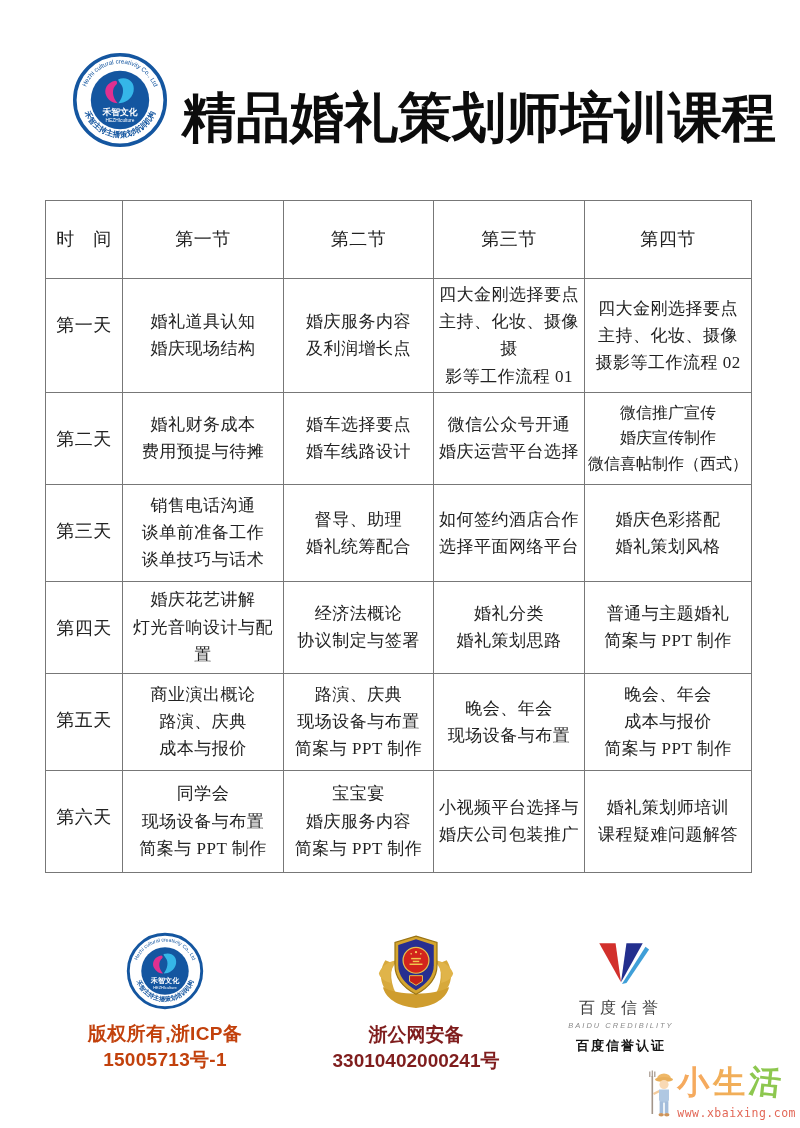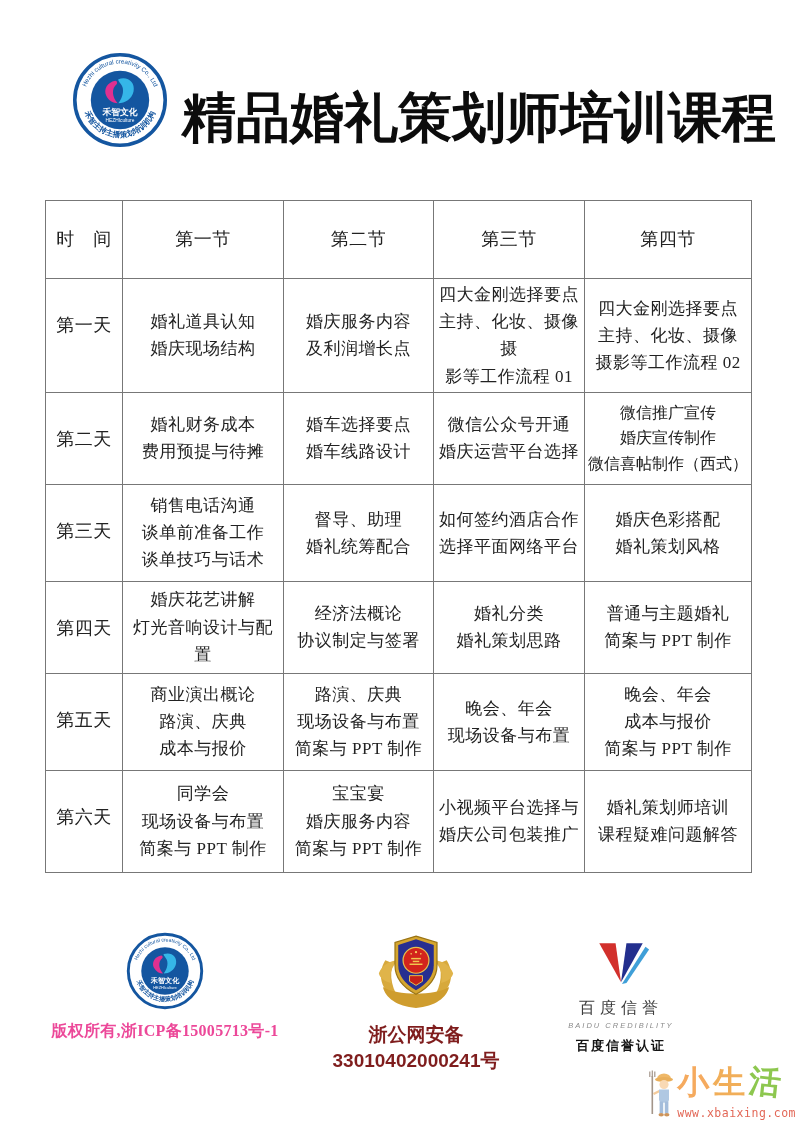--- a/index.html
+++ b/index.html
@@ -24,22 +24,22 @@
   table.schedule tr:nth-child(3){height:92px;}
   table.schedule tr:nth-child(4){height:97px;}
   table.schedule tr:nth-child(5){height:92px;margin-top:24px;}
   table.schedule tr:nth-child(6){height:97px;}
   table.schedule tr:nth-child(7){height:102px;}
   table.schedule tr:nth-child(3) td:nth-child(5){font-size:16px;letter-spacing:0;}
 
   
   .footer-left{position:absolute;left:45px;top:932px;width:240px;text-align:center;}
   .footer-left svg{width:78px;height:78px;}
-  .footer-left p{margin:7px 0 0 0;font-family:Liberation Serif, serif;
-                 font-size:16px;font-weight:700;color:#ec4899;letter-spacing:.3px;}
+  .footer-left p{margin:7px 0 0 0;font-family:Liberation Sans, sans-serif;
+                 font-size:19px;font-weight:700;color:#c2410c;letter-spacing:.3px;}
   .footer-center{position:absolute;left:300px;top:930px;width:232px;text-align:center;}
   .footer-center svg{width:84px;height:80px;}
   .footer-center p{margin:8px 0 0 0;font-family:"Liberation Sans","DejaVu Sans",sans-serif;
                  font-size:19px;font-weight:700;color:#7f1d1d;}
   .footer-right{position:absolute;left:548px;top:940px;width:146px;text-align:center;
                 font-family:"Liberation Sans","DejaVu Sans",sans-serif;}
   .footer-right svg{width:58px;height:48px;}
   .baidu-cn{margin:6px 0 0 0;font-size:16px;color:#3c3c3c;letter-spacing:5px;}
   .baidu-en{margin:2px 0 0 0;font-size:7.5px;color:#8a8a8a;letter-spacing:2px;font-style:italic;}
   .baidu-cert{margin:7px 0 0 0;font-size:13px;font-weight:700;color:#141414;letter-spacing:2px;}

